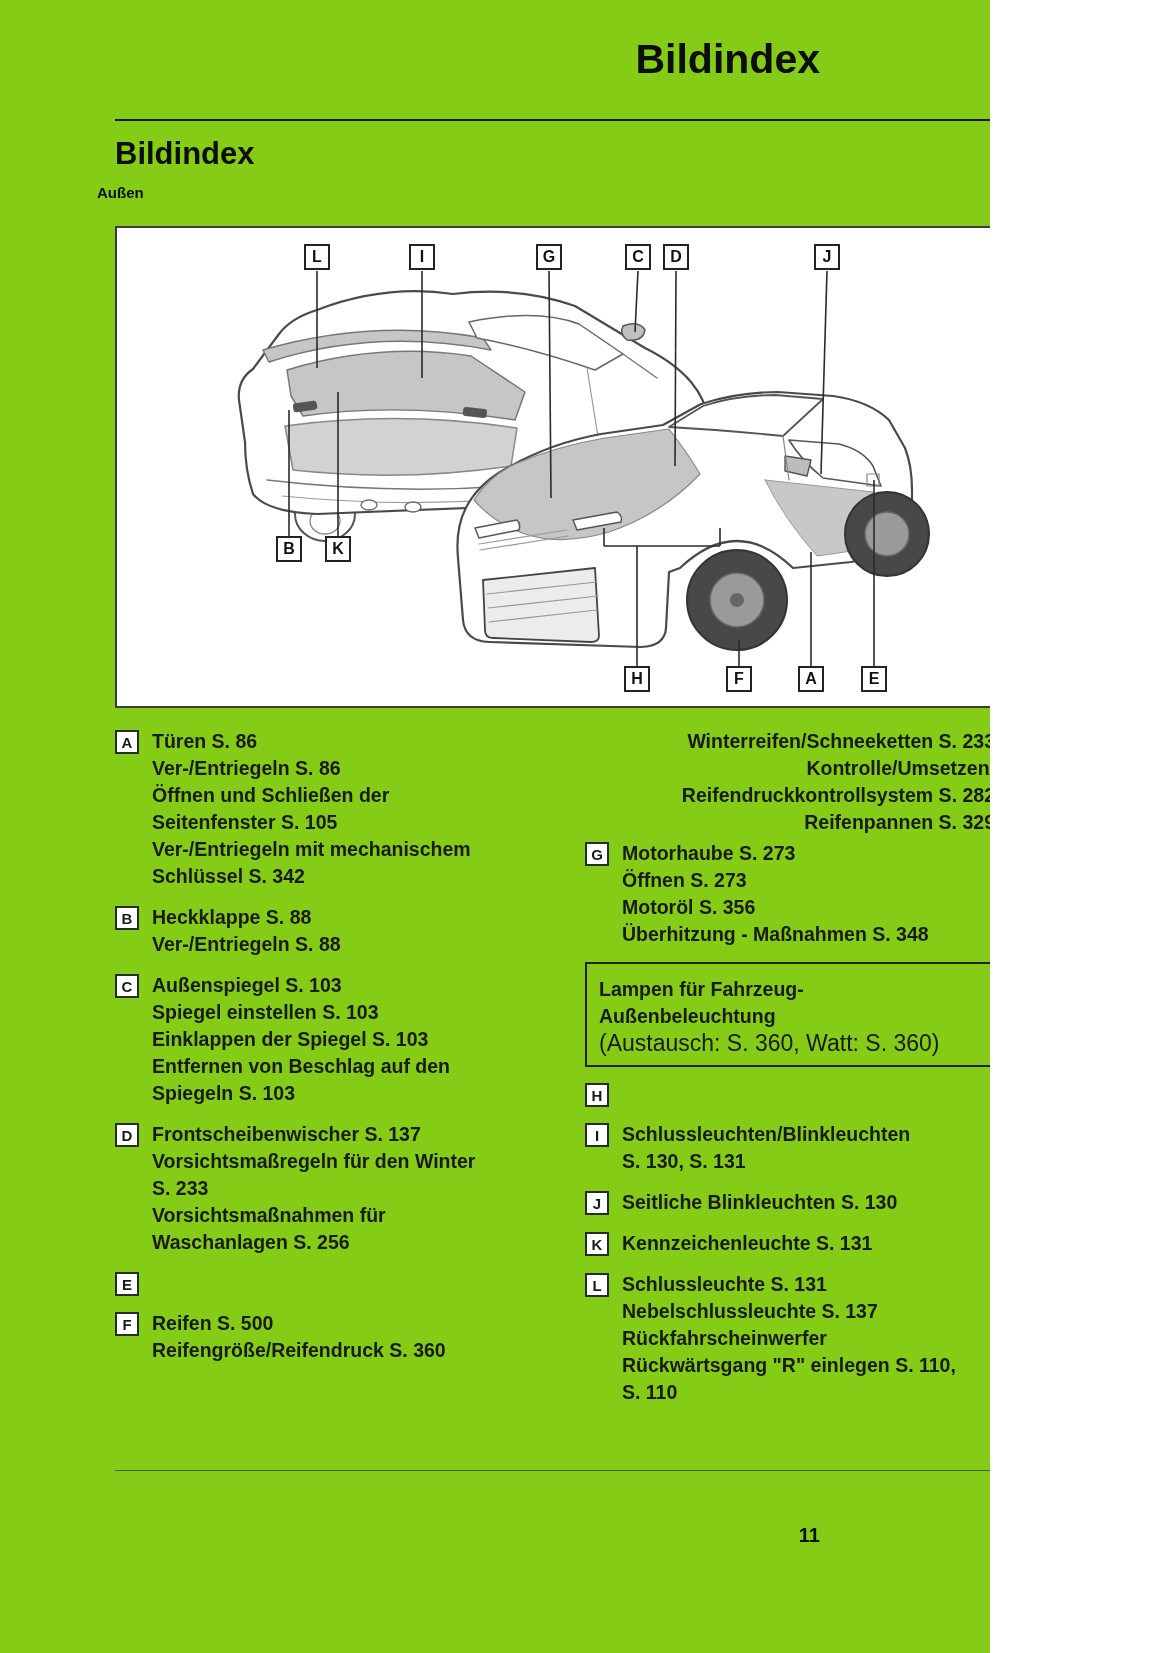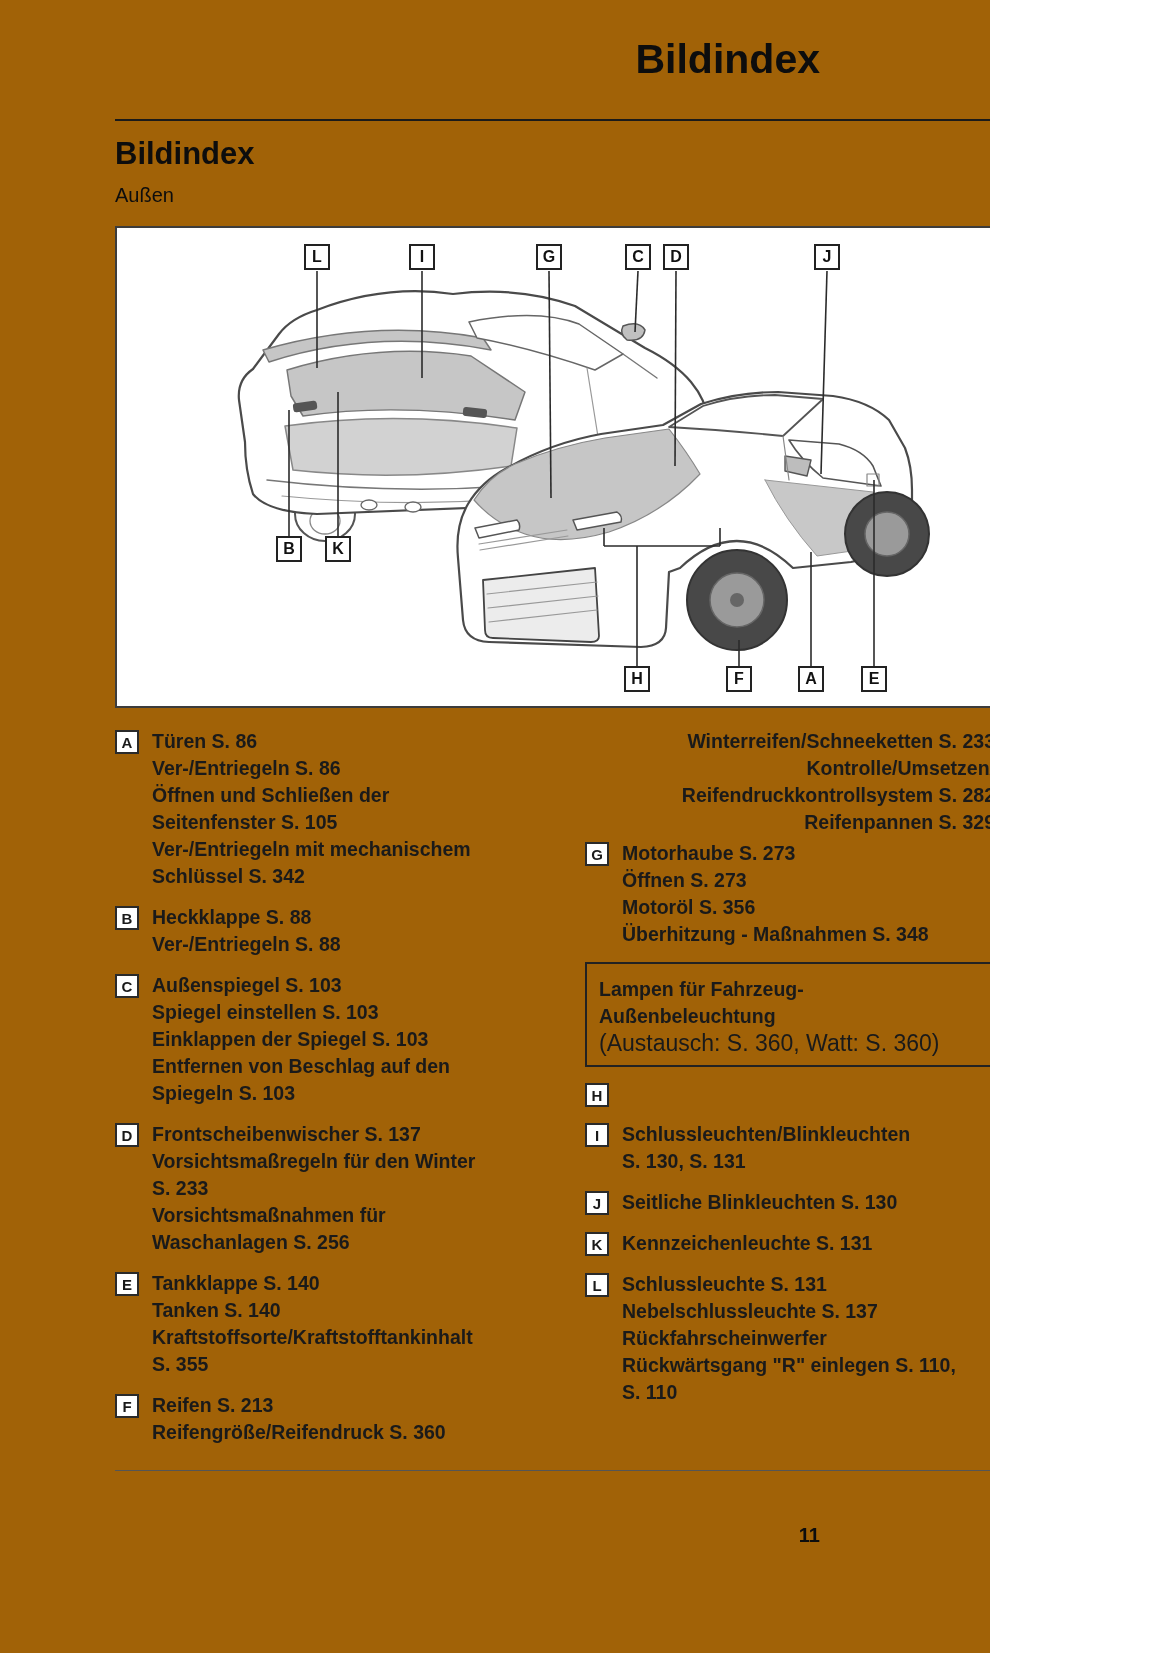--- a/index.html
+++ b/index.html
@@ -1,30 +1,30 @@
 <!DOCTYPE html>
 <html><head>
 <meta charset="utf-8">
 <style>
   html,body{margin:0;padding:0;background:#fff;}
   .page{
-    position:relative;width:990px;height:1653px;background:#a16207;
+    position:relative;width:990px;height:1653px;background:#84cc16;
     font-family:"Liberation Sans","DejaVu Sans",sans-serif;color:#1a1a1a;overflow:hidden;
   }
   .header-title{
     position:absolute;top:36px;right:170px;font-size:41px;font-weight:bold;color:#0d0d0d;
   }
   .header-rule{position:absolute;left:115px;top:119px;width:880px;height:2px;background:#1a1a1a;}
   .side-tab{position:absolute;left:1012px;top:150px;width:90px;height:82px;background:#8a8a8a;}
   .side-vertical-label{
     position:absolute;left:1016px;top:266px;writing-mode:vertical-rl;
     font-size:20px;color:#111;letter-spacing:1px;
   }
   .section-title{position:absolute;left:115px;top:136px;font-size:31px;font-weight:bold;color:#0d0d0d;}
-  .subsection-title{position:absolute;left:115px;top:184px;font-size:20px;font-weight:normal;color:#0d0d0d;}
+  .subsection-title{position:absolute;left:97px;top:184px;font-size:15px;font-weight:bold;color:#0d0d0d;}
 
   .illustration{
     position:absolute;left:115px;top:226px;width:877px;height:478px;
     border:2px solid #3c3c3c;background:#fff;
   }
   .illustration svg{position:absolute;left:0;top:0;}
   .callout{
     position:absolute;width:26px;height:26px;border:2px solid #222;background:#fff;
     display:flex;align-items:center;justify-content:center;
     font-size:16px;font-weight:bold;box-sizing:border-box;color:#111;
@@ -168,29 +168,25 @@
         <span class="lbox">D</span>
         <div class="etext">Frontscheibenwischer S. 137
 Vorsichtsmaßregeln für den Winter
 S. 233
 Vorsichtsmaßnahmen für
 Waschanlagen S. 256</div>
       </div>
 
       <div class="entry">
         <span class="lbox">E</span>
-        <div class="etext">Tankklappe S. 140
-Tanken S. 140
-Kraftstoffsorte/Kraftstofftankinhalt
-S. 355</div>
       </div>
 
       <div class="entry">
         <span class="lbox">F</span>
-        <div class="etext">Reifen S. 213
+        <div class="etext">Reifen S. 500
 Reifengröße/Reifendruck S. 360</div>
       </div>
 
     </div>
     <div class="col-right">
 
       <div class="entry-nobox">
         <div class="etext">Winterreifen/Schneeketten S. 233
 Kontrolle/Umsetzen/
 Reifendruckkontrollsystem S. 282

